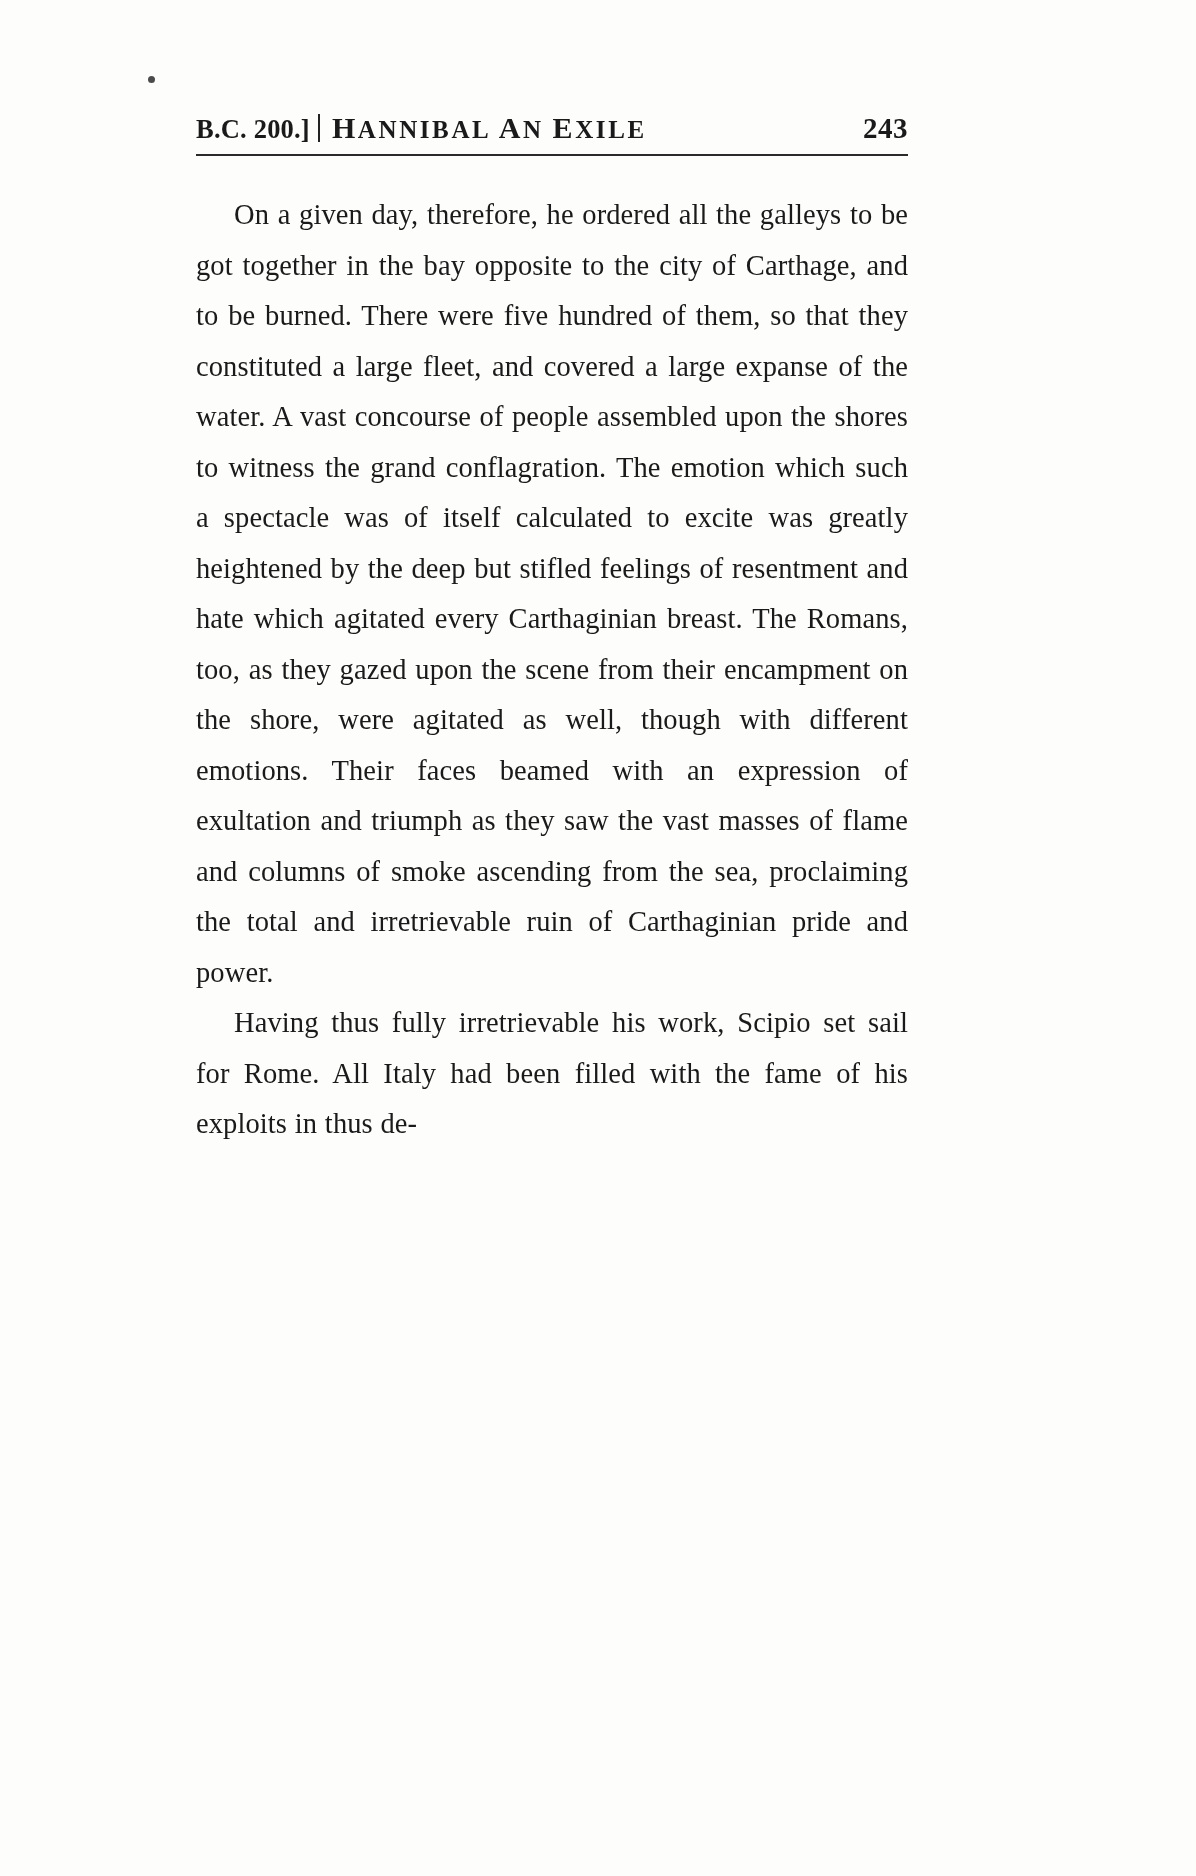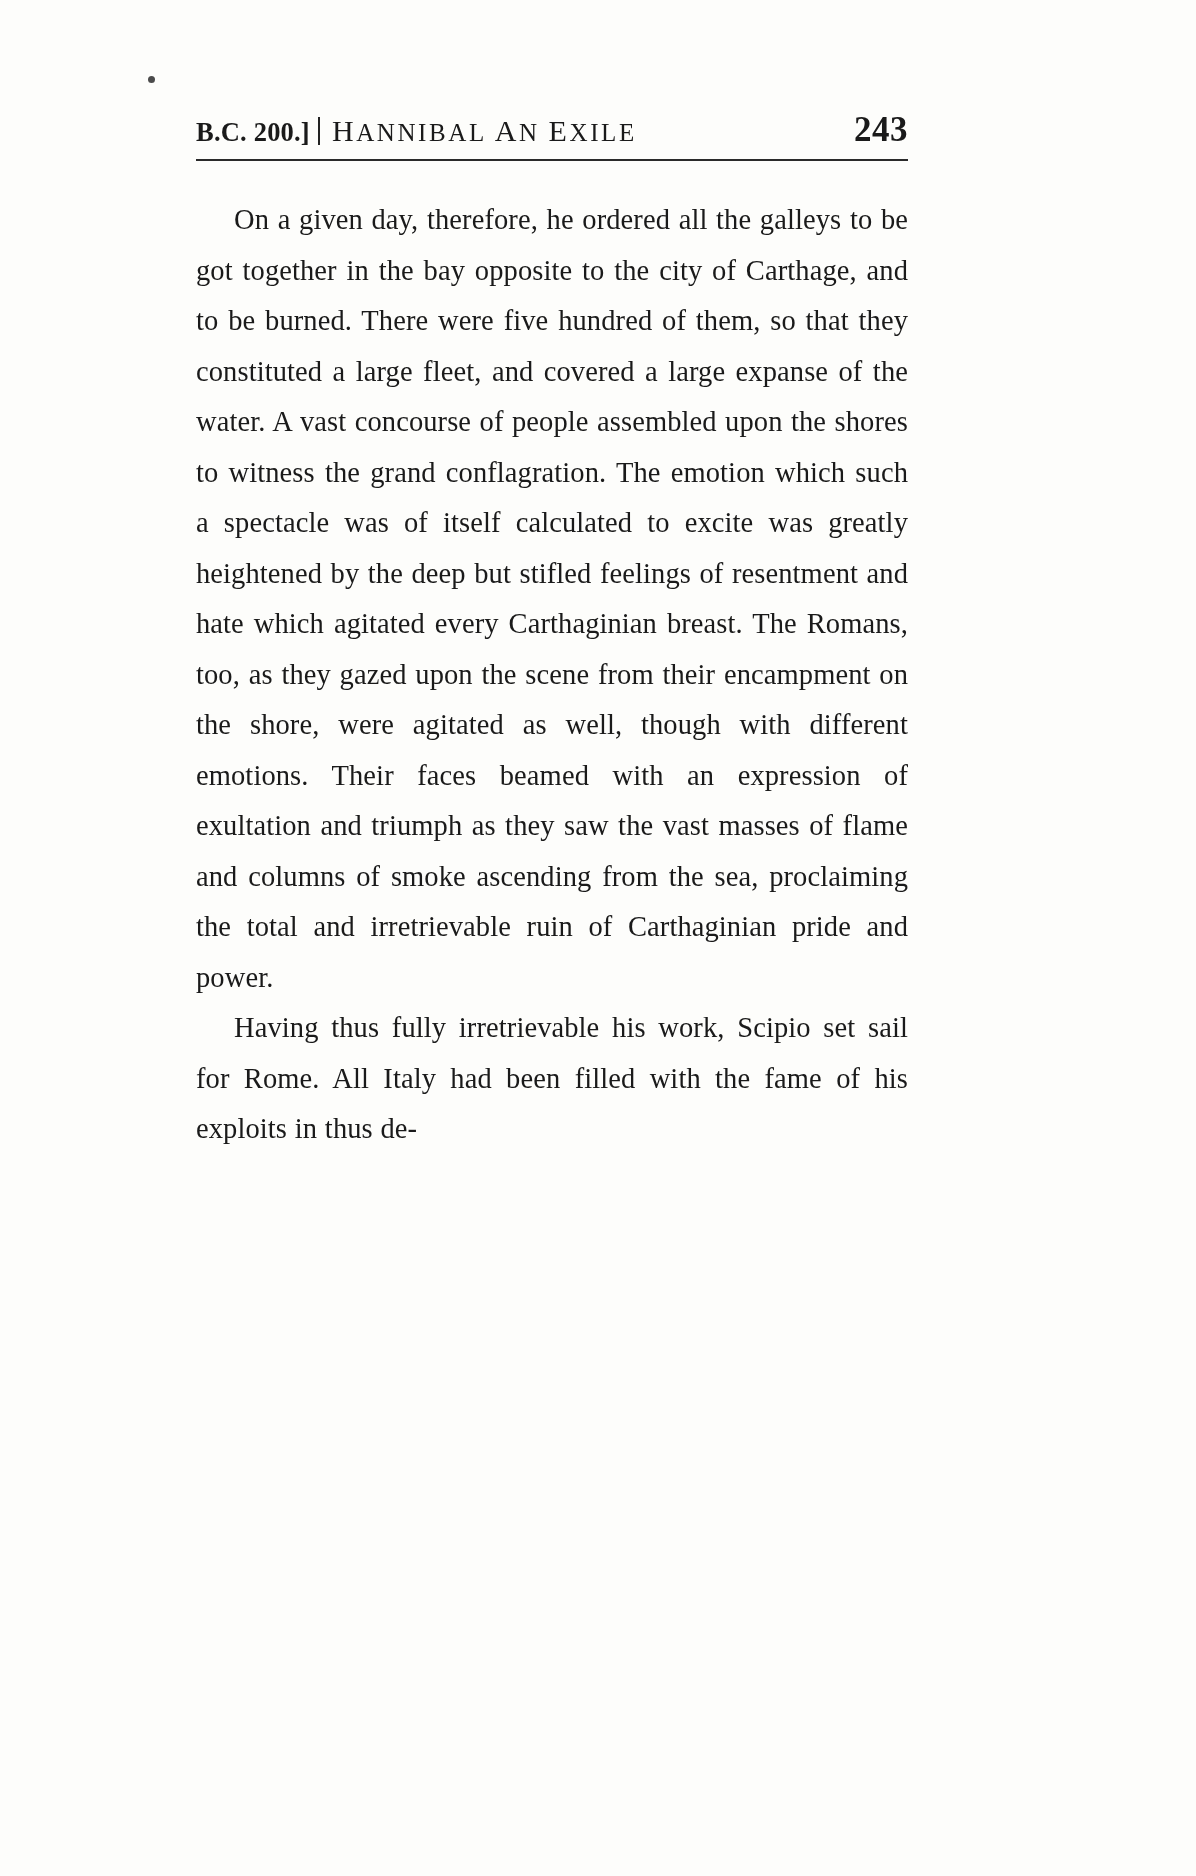--- a/index.html
+++ b/index.html
@@ -54,28 +54,28 @@
     display: inline-block;
     width: 2px;
     height: 28px;
     background: #222;
     margin: 0 12px 0 8px;
     position: relative;
     top: 4px;
   }
   .smallcaps {
     font-size: 25px;
-    font-weight: 400;
+    font-weight: 700;
     letter-spacing: 2.6px;
   }
   .smallcaps .cap {
     font-size: 30px;
   }
   .folio {
-    font-size: 35px;
+    font-size: 29px;
     font-weight: 700;
     letter-spacing: 0.5px;
   }
   .hrule {
     width: 100%;
     height: 2px;
     background: #2a2a2a;
     margin-top: 9px;
   }
   .sidenotes {

